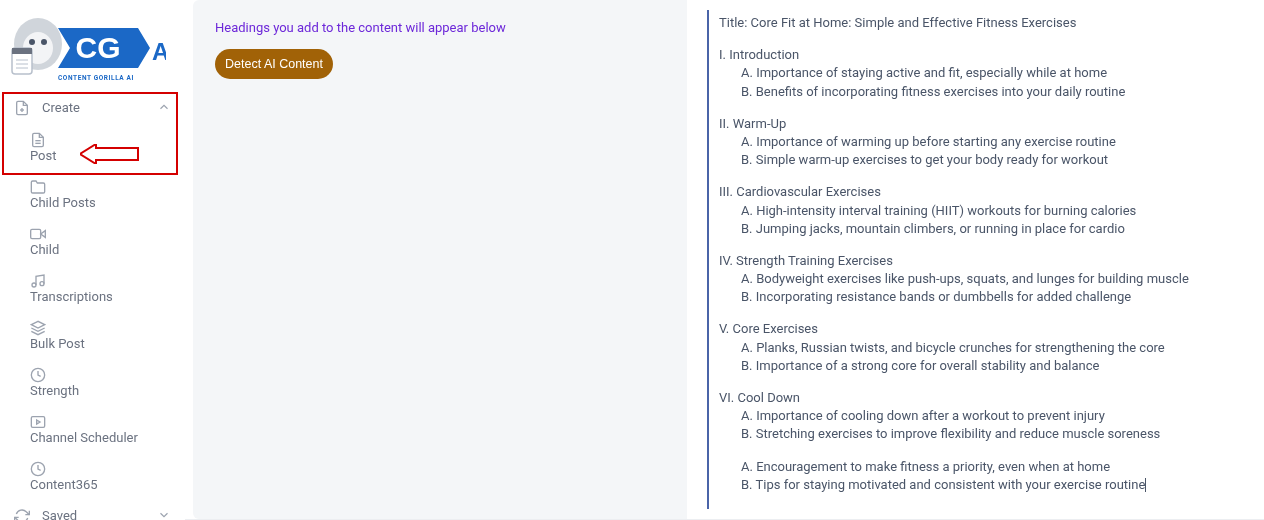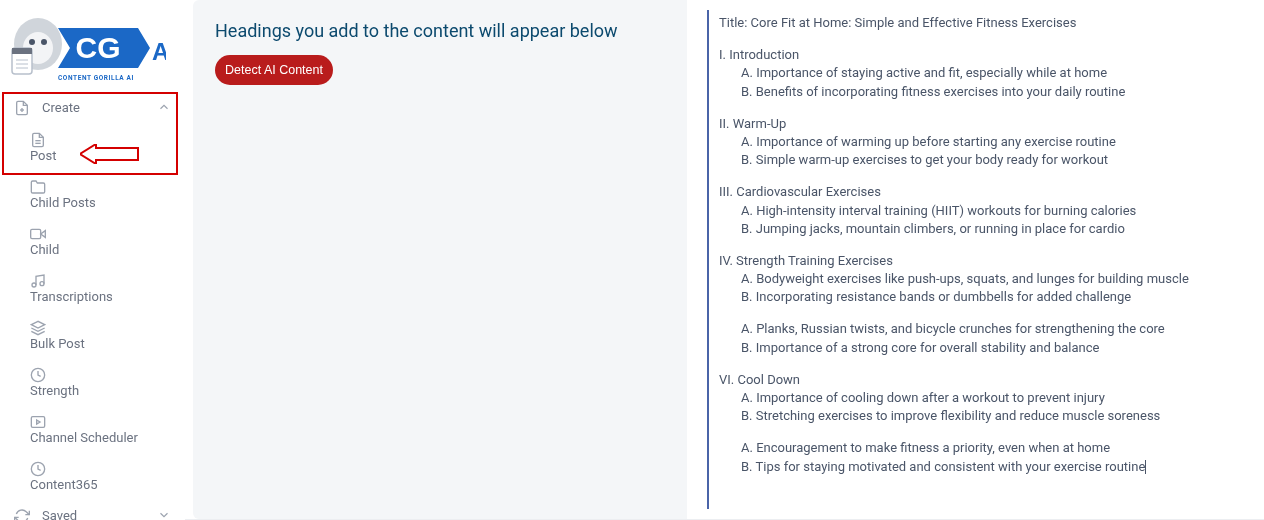--- a/index.html
+++ b/index.html
@@ -11,22 +11,22 @@
   .highlight-box { position: absolute; border: 2px solid #d40000; pointer-events: none; }
   .arrow-svg { position: absolute; pointer-events: none; }
   .nav-section { }
   .nav-item { display: flex; align-items: flex-start; padding: 8px 14px 8px 14px; cursor: pointer; color: #6b7280; position: relative; }
   .nav-item .icon { width: 16px; height: 16px; margin-right: 12px; display: inline-flex; align-items: center; justify-content: center; color: #9ca3af; flex-shrink:0; }
   .nav-item .label { flex: 1; font-size: 13px; }
   .nav-item .chev { width: 14px; height: 14px; color: #9ca3af; }
   .sub-item { padding-left: 30px; flex-direction: column; }
   .main { flex: 1; display: flex; background: #fff; border-bottom: 1px solid #eceef1; }
   .panel-left { width: 494px; background: #f4f6f8; border-radius: 6px 0 0 6px; margin: 0 0 0 8px; padding: 20px 22px; }
-  .panel-left .hint { color: #0c4a6e; font-size: 18px; margin-bottom: 14px; }
-  .btn-detect { background: #b91c1c; color: #fff; border: none; border-radius: 15px; padding: 8px 10px; font-size: 12.5px; cursor: pointer; }
+  .panel-left .hint { color: #6d28d9; font-size: 13px; margin-bottom: 14px; }
+  .btn-detect { background: #a16207; color: #fff; border: none; border-radius: 15px; padding: 8px 10px; font-size: 12.5px; cursor: pointer; }
   .panel-right { flex: 1; padding: 10px 12px 10px 20px; overflow: hidden; position: relative; }
   .outline-wrap { border-left: 2px solid #4a64a8; padding: 4px 0 4px 10px; height: 100%; overflow: hidden; color: #4a5568; font-size: 13px; line-height: 1.4; }
   .outline-title { margin-bottom: 14px; }
   .outline-section { margin-bottom: 14px; }
   .outline-section .roman { display:block; }
   .outline-section .subpoint { display:block; padding-left: 22px; }
   .cursor-mark { display:inline-block; border-right:1px solid #4a5568; height: 14px; vertical-align: middle; }
 </style>
 </head>
 <body>
@@ -243,20 +243,21 @@
               <span class="roman">III. Cardiovascular Exercises</span>
               <span class="subpoint">A. High-intensity interval training (HIIT) workouts for burning calories</span>
               <span class="subpoint">B. Jumping jacks, mountain climbers, or running in place for cardio</span>
             </div>
             <div class="outline-section">
               <span class="roman">IV. Strength Training Exercises</span>
               <span class="subpoint">A. Bodyweight exercises like push-ups, squats, and lunges for building muscle</span>
               <span class="subpoint">B. Incorporating resistance bands or dumbbells for added challenge</span>
             </div>
             <div class="outline-section">
+              <span class="roman">V. Core Exercises</span>
               <span class="subpoint">A. Planks, Russian twists, and bicycle crunches for strengthening the core</span>
               <span class="subpoint">B. Importance of a strong core for overall stability and balance</span>
             </div>
             <div class="outline-section">
               <span class="roman">VI. Cool Down</span>
               <span class="subpoint">A. Importance of cooling down after a workout to prevent injury</span>
               <span class="subpoint">B. Stretching exercises to improve flexibility and reduce muscle soreness</span>
             </div>
             <div class="outline-section">
               <span class="subpoint">A. Encouragement to make fitness a priority, even when at home</span>

